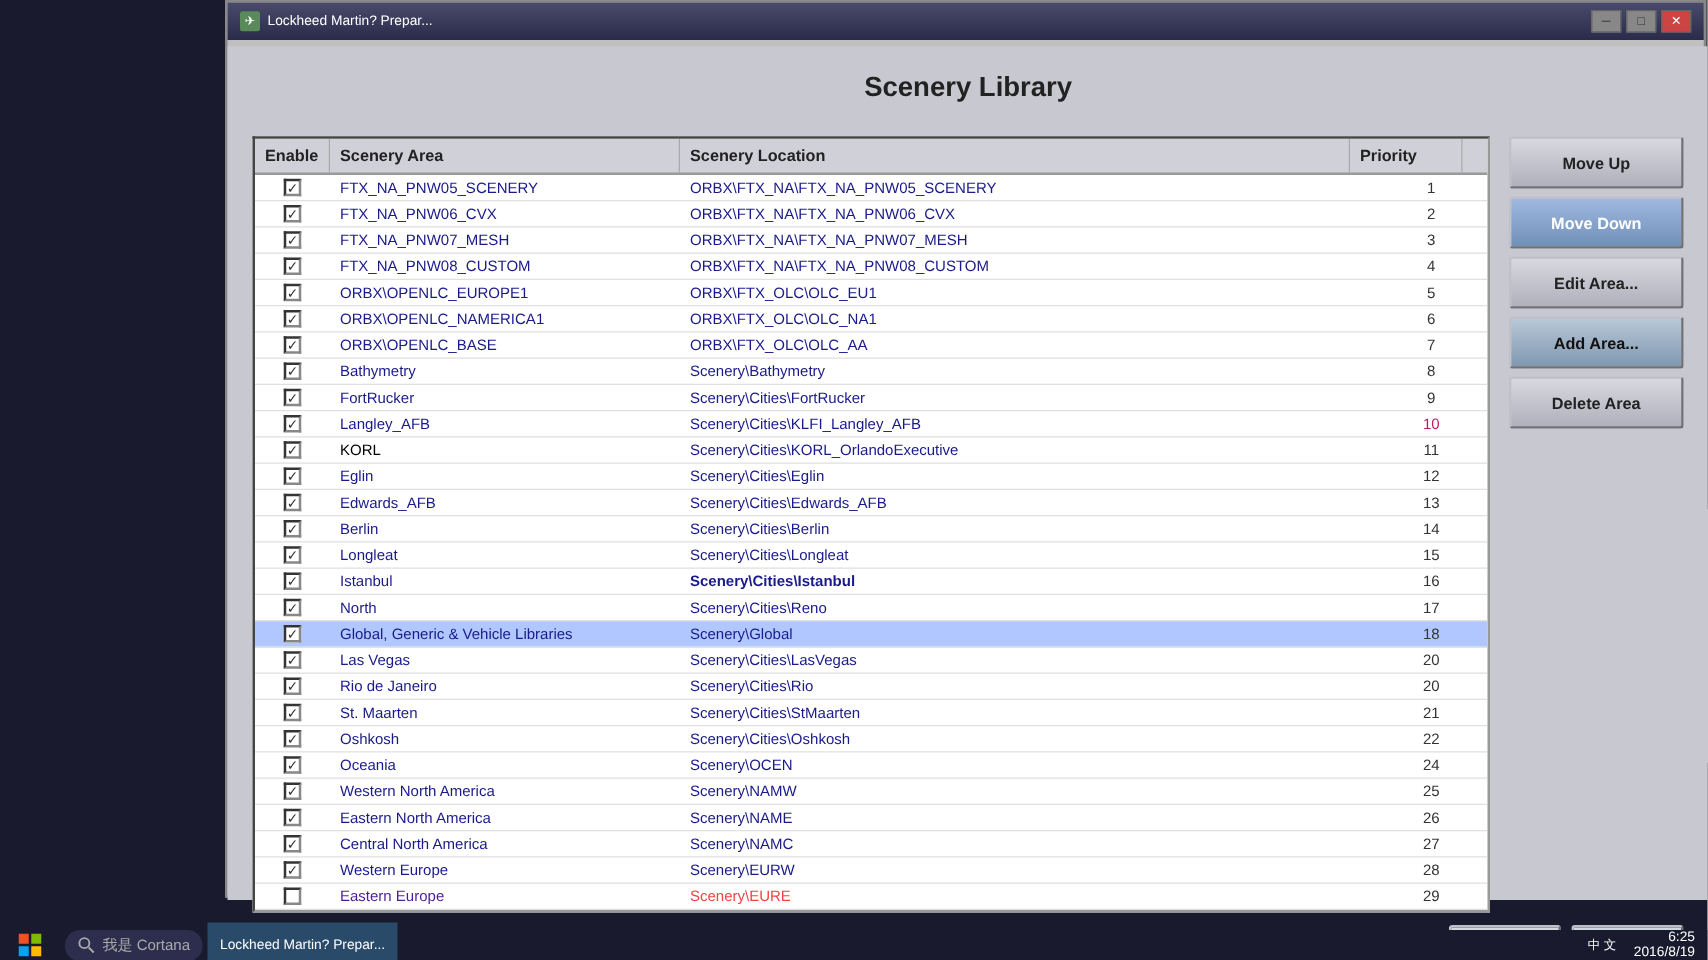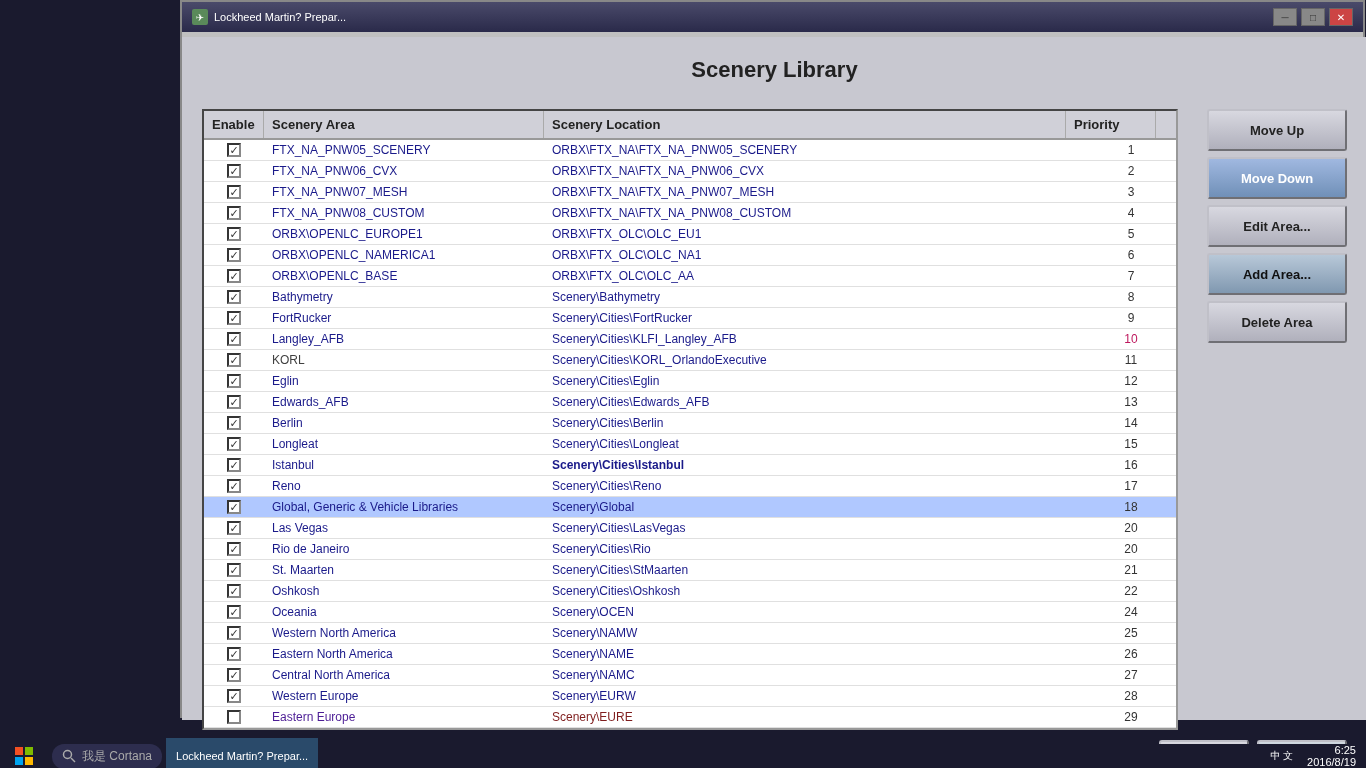--- a/index.html
+++ b/index.html
@@ -131,21 +131,21 @@
       padding: 20px;
     }
     .dialog-title {
       font-size: 22px;
       font-weight: bold;
       color: #222;
       margin-bottom: 26px;
     }
     .dialog-content {
       display: flex;
-      gap: 29px;
+      gap: 15px;
       width: 100%;
       flex: 1;
     }
 
     
     .table-container {
       flex: 1;
       background: white;
       border: 2px inset #999;
       display: flex;
@@ -409,21 +409,21 @@
                 <div class="cb checked"></div>
               </div>
               <div class="table-cell" style="color: rgb(26, 26, 138);">Langley_AFB</div>
               <div class="table-cell" style="color: rgb(26, 26, 138);">Scenery\Cities\KLFI_Langley_AFB</div>
               <div class="table-cell priority-cell" style="color: #be185d;">10</div>
             </div>
             <div class="table-row">
               <div class="table-cell enable-cell">
                 <div class="cb checked"></div>
               </div>
-              <div class="table-cell" style="color: #404040;">KORL</div>
+              <div class="table-cell" style="color: #000000;">KORL</div>
               <div class="table-cell" style="color: rgb(26, 26, 138);">Scenery\Cities\KORL_OrlandoExecutive</div>
               <div class="table-cell priority-cell" style="color: rgb(51, 51, 51);">11</div>
             </div>
             <div class="table-row">
               <div class="table-cell enable-cell">
                 <div class="cb checked"></div>
               </div>
               <div class="table-cell" style="color: rgb(26, 26, 138);">Eglin</div>
               <div class="table-cell" style="color: rgb(26, 26, 138);">Scenery\Cities\Eglin</div>
               <div class="table-cell priority-cell" style="color: rgb(51, 51, 51);">12</div>
@@ -457,21 +457,21 @@
                 <div class="cb checked"></div>
               </div>
               <div class="table-cell" style="color: rgb(26, 26, 138);">Istanbul</div>
               <div class="table-cell" style="color: rgb(26, 26, 138); font-weight: bold;">Scenery\Cities\Istanbul</div>
               <div class="table-cell priority-cell" style="color: rgb(51, 51, 51);">16</div>
             </div>
             <div class="table-row">
               <div class="table-cell enable-cell">
                 <div class="cb checked"></div>
               </div>
-              <div class="table-cell" style="color: rgb(26, 26, 138);">Reno</div>
+              <div class="table-cell" style="color: rgb(26, 26, 138);">North</div>
               <div class="table-cell" style="color: rgb(26, 26, 138);">Scenery\Cities\Reno</div>
               <div class="table-cell priority-cell" style="color: rgb(51, 51, 51);">17</div>
             </div>
             <div class="table-row selected">
               <div class="table-cell enable-cell">
                 <div class="cb checked"></div>
               </div>
               <div class="table-cell" style="color: rgb(26, 26, 138);">Global, Generic &amp; Vehicle Libraries</div>
               <div class="table-cell" style="color: rgb(26, 26, 138);">Scenery\Global</div>
               <div class="table-cell priority-cell" style="color: rgb(51, 51, 51);">18</div>
@@ -546,21 +546,21 @@
               </div>
               <div class="table-cell" style="color: rgb(26, 26, 138);">Western Europe</div>
               <div class="table-cell" style="color: rgb(26, 26, 138);">Scenery\EURW</div>
               <div class="table-cell priority-cell" style="color: rgb(51, 51, 51);">28</div>
             </div>
             <div class="table-row">
               <div class="table-cell enable-cell">
                 <div class="cb"></div>
               </div>
               <div class="table-cell" style="color: #4c1d95;">Eastern Europe</div>
-              <div class="table-cell" style="color: #7f1d1d;">Scenery\EURE</div>
+              <div class="table-cell" style="color: #ef4444;">Scenery\EURE</div>
               <div class="table-cell priority-cell" style="color: rgb(51, 51, 51);">29</div>
             </div>
           </div>
       </div>
 
       <div class="right-panel">
         <div class="panel-btn">Move Up</div>
         <div class="panel-btn active">Move Down</div>
         <div class="panel-btn">Edit Area...</div>
         <div class="panel-btn" style="background: linear-gradient(to bottom, #b8c8d8, #8098b0); color: #111;">Add Area...</div>

